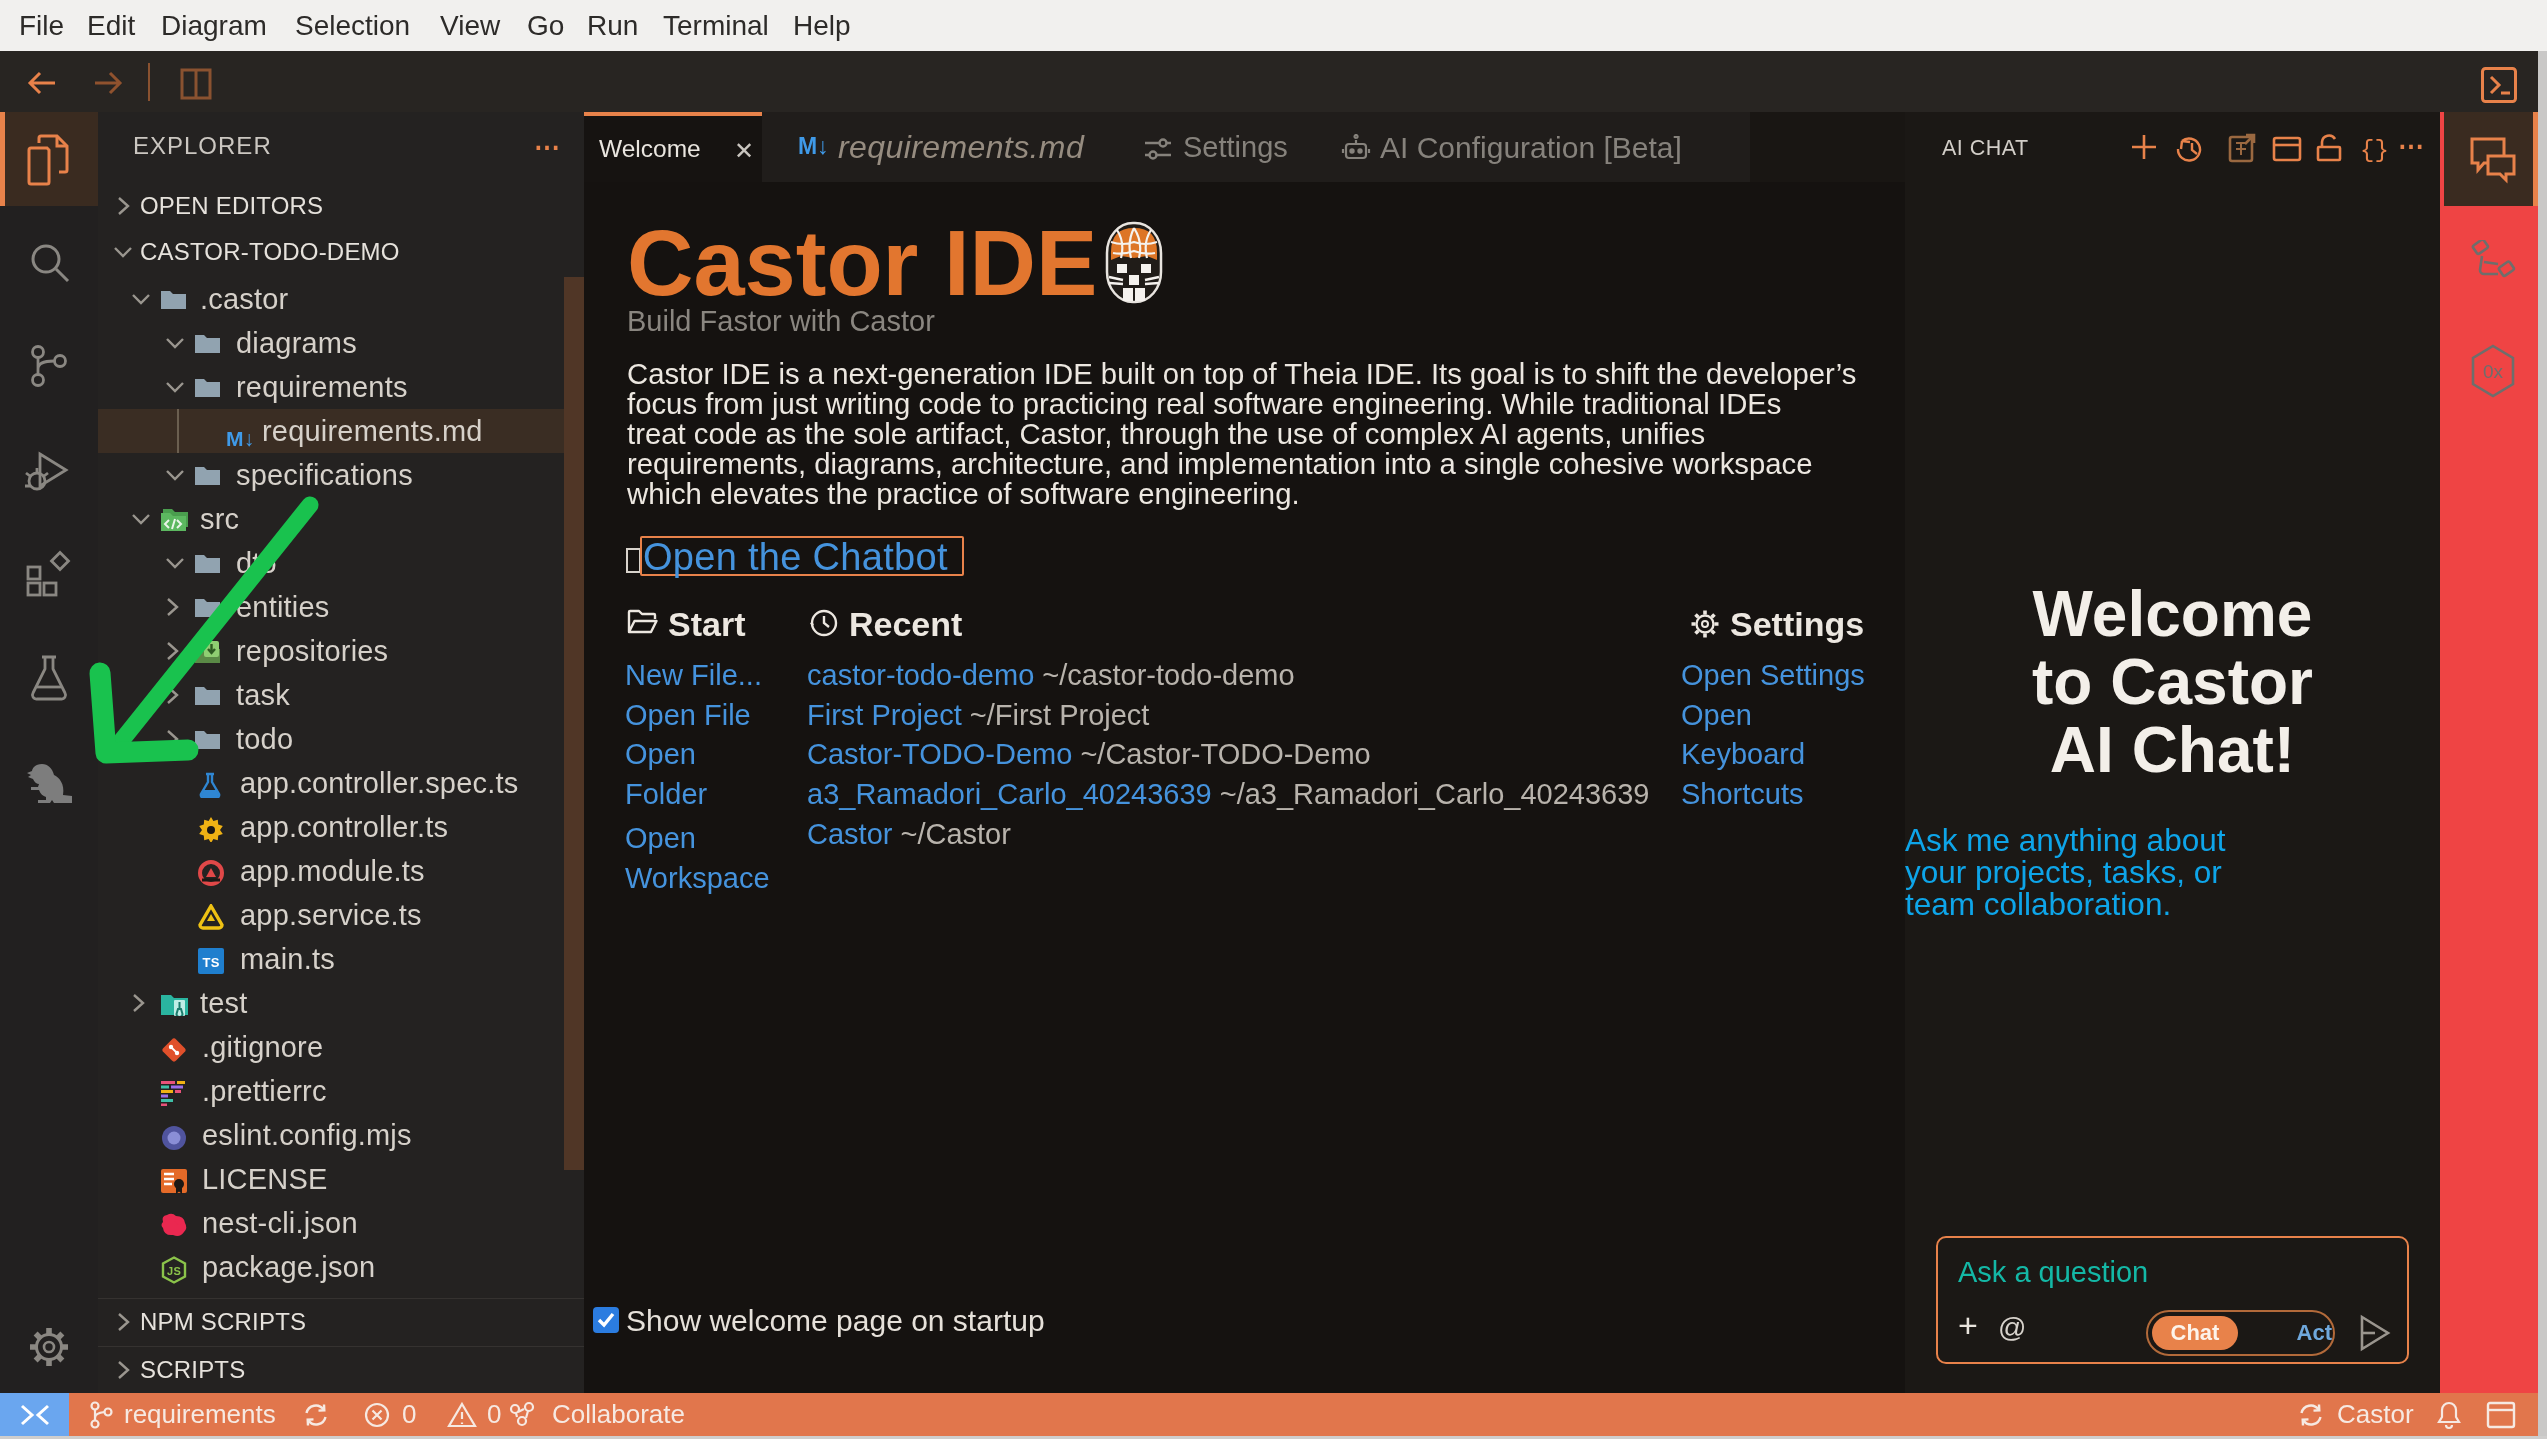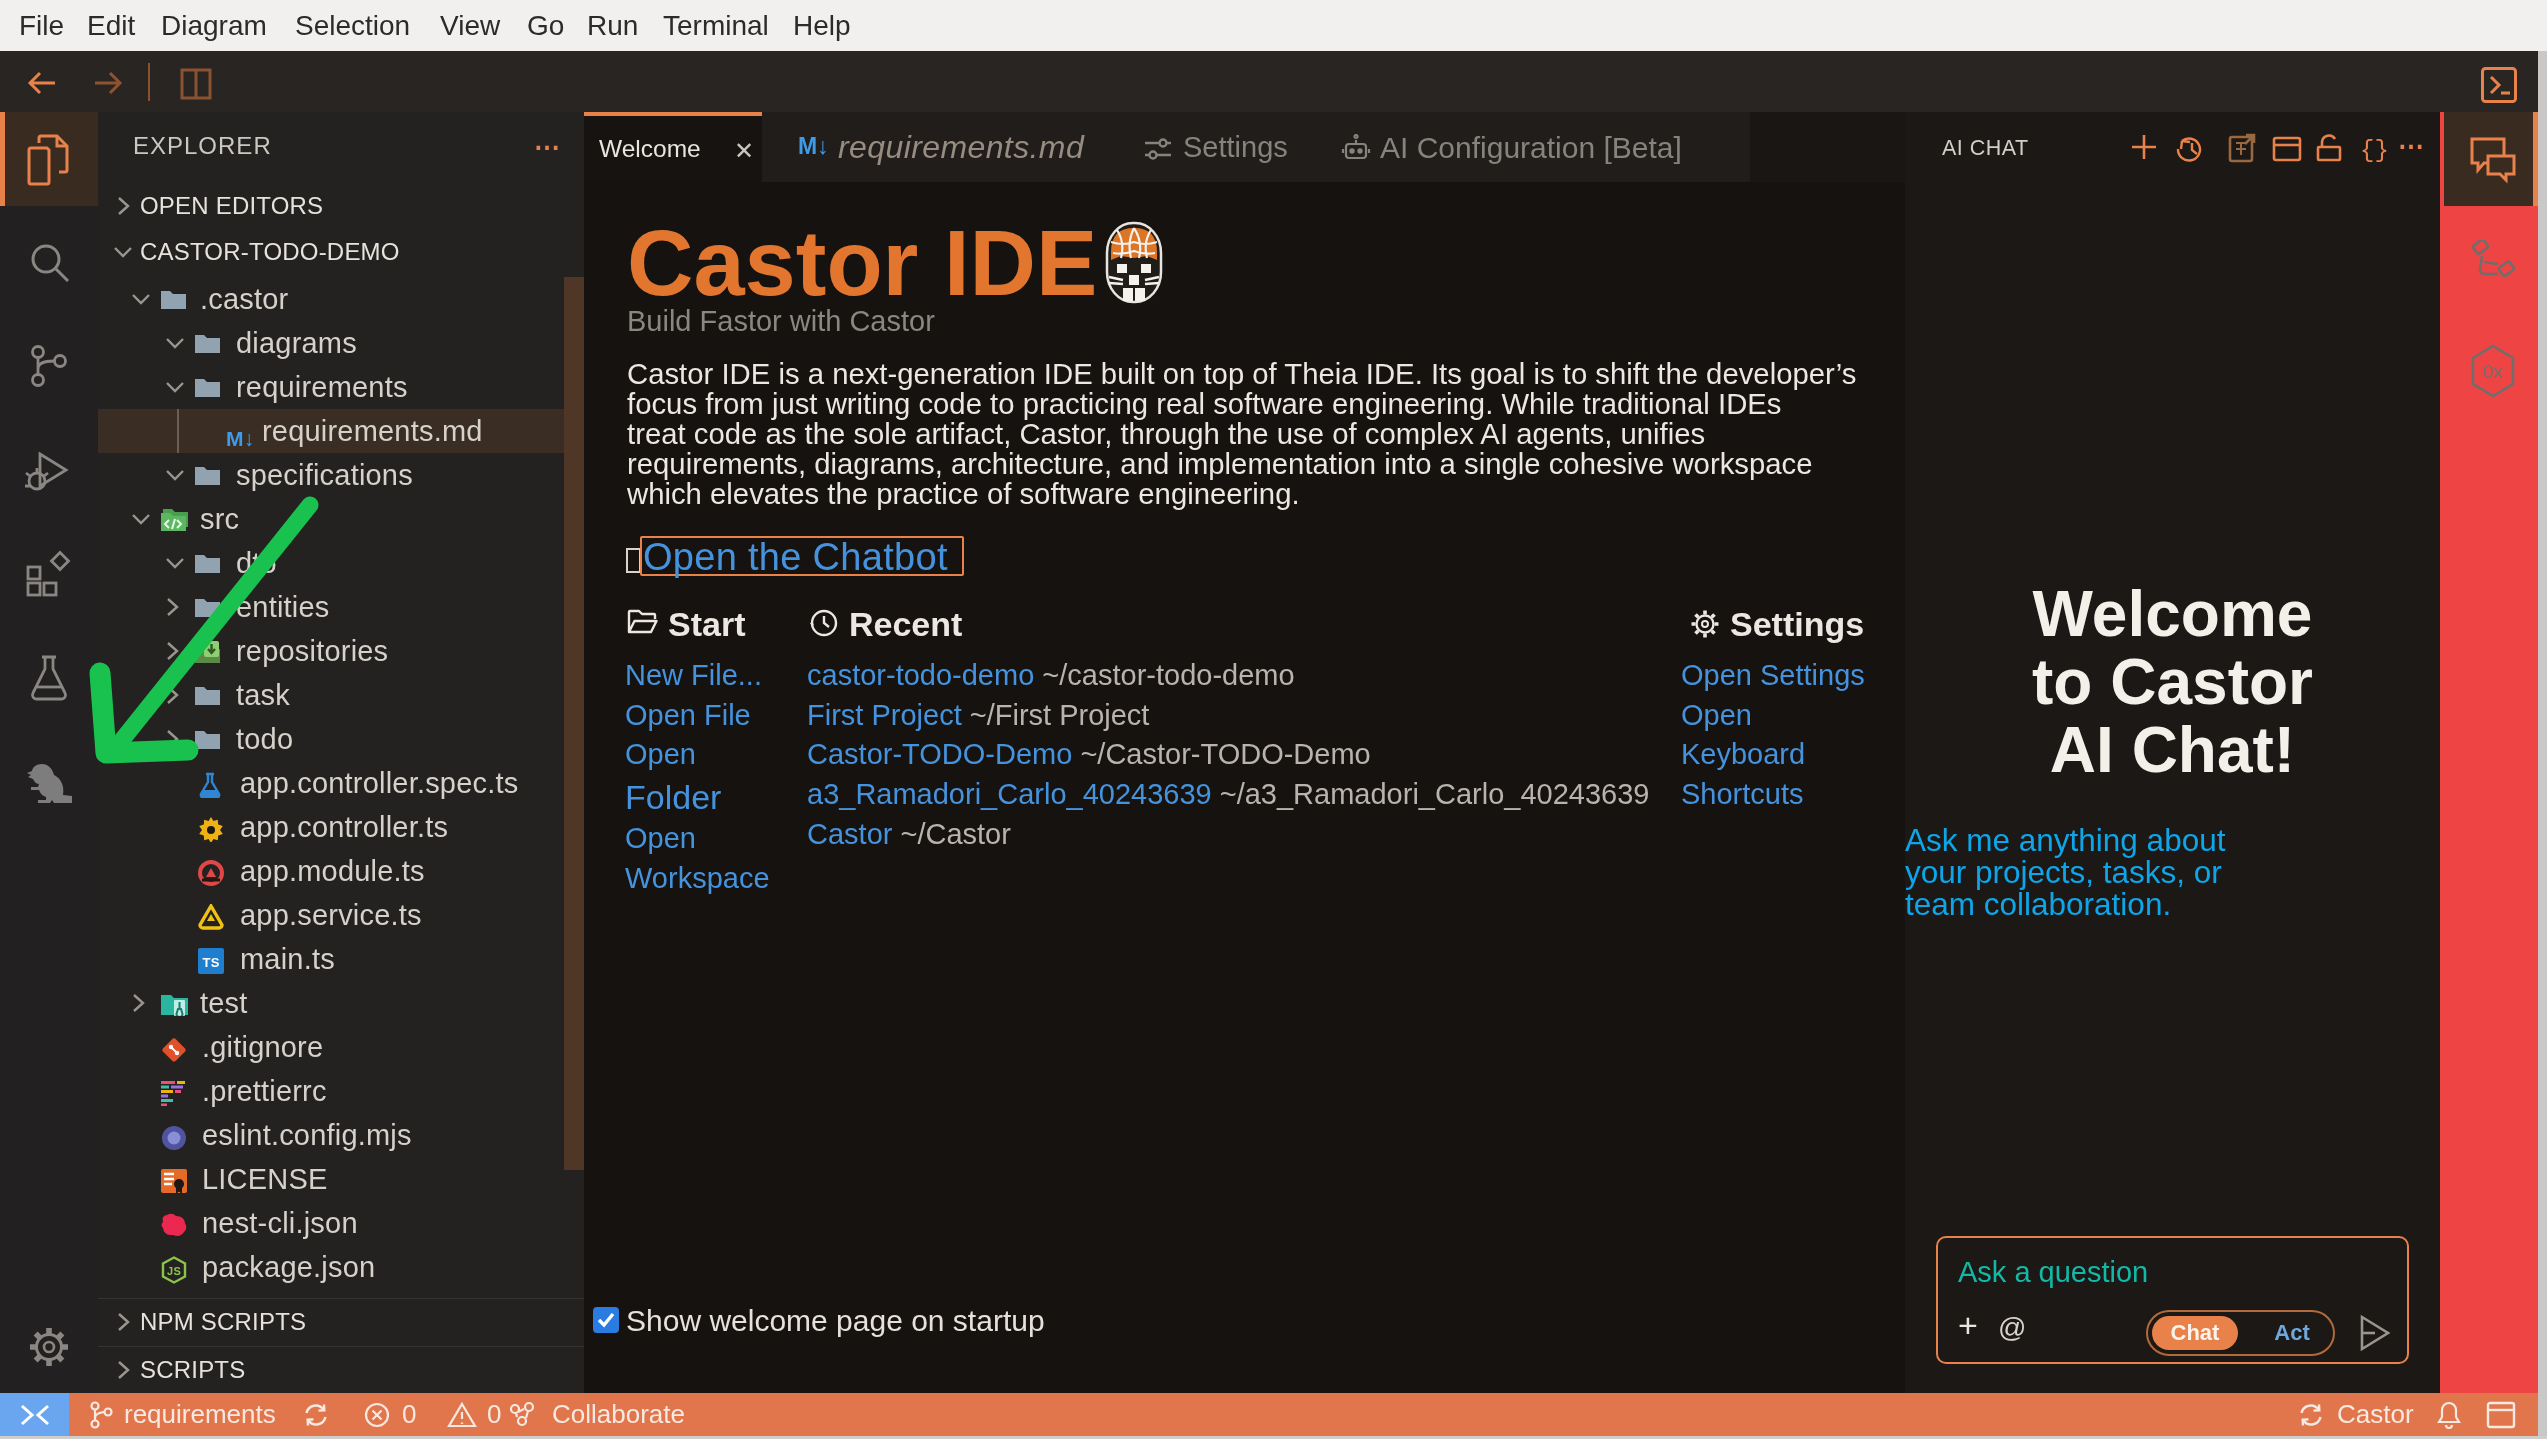--- a/index.html
+++ b/index.html
@@ -421,21 +421,21 @@
     <svg class="abs" style="left:1106px;top:427px" width="30" height="30" viewBox="0 0 30 30" fill="none" stroke="#ece7e0">
       <circle cx="15" cy="15" r="8.5" stroke-width="2.4"></circle>
       <circle cx="15" cy="15" r="3" stroke-width="2"></circle>
       <path d="M15 1.5 v4 M15 24.5 v4 M1.5 15 h4 M24.5 15 h4 M5.5 5.5 l2.8 2.8 M21.7 21.7 l2.8 2.8 M24.5 5.5 l-2.8 2.8 M8.3 21.7 l-2.8 2.8" stroke-width="3.6"></path>
     </svg>
     <div class="abs" style="left:1146px;top:423px;font-size:34px;font-weight:bold;color:#ece7e0">Settings</div>
 
     <div class="abs link" style="left:41px;top:477px;font-size:29px">New File...</div>
     <div class="abs link" style="left:41px;top:517px;font-size:29px">Open File</div>
     <div class="abs link" style="left:41px;top:556px;font-size:29px">Open</div>
-    <div class="abs link" style="left:41px;top:596px;font-size:34px">Folder</div>
+    <div class="abs link" style="left:41px;top:596px;font-size:29px">Folder</div>
     <div class="abs link" style="left:41px;top:636px;font-size:29px;line-height:40px">Open<br>Workspace</div>
 
     <div class="abs" style="left:223px;top:477px;font-size:29px;color:#b8b3ac"><span class="link">castor-todo-demo</span> ~/castor-todo-demo</div>
     <div class="abs" style="left:223px;top:517px;font-size:29px;color:#b8b3ac"><span class="link">First Project</span> ~/First Project</div>
     <div class="abs" style="left:223px;top:556px;font-size:29px;color:#b8b3ac"><span class="link">Castor-TODO-Demo</span> ~/Castor-TODO-Demo</div>
     <div class="abs" style="left:223px;top:596px;font-size:29px;color:#b8b3ac"><span class="link">a3_Ramadori_Carlo_40243639</span> ~/a3_Ramadori_Carlo_40243639</div>
     <div class="abs" style="left:223px;top:636px;font-size:29px;color:#b8b3ac"><span class="link">Castor</span> ~/Castor</div>
 
     <div class="abs link" style="left:1097px;top:477px;font-size:29px">Open Settings</div>
     <div class="abs link" style="left:1097px;top:517px;font-size:29px">Open</div>
@@ -471,21 +471,21 @@
     </svg>
     <div class="abs" style="left:0;top:468px;width:535px;text-align:center;font-size:64px;line-height:68px;letter-spacing:0px;font-weight:bold;color:#f3efe9">Welcome<br>to Castor<br>AI Chat!</div>
     <div class="abs" style="left:0;top:712px;width:535px;text-align:left;font-size:31.5px;line-height:32px;letter-spacing:0px;color:#0ea5e9">Ask me anything about<br>your projects, tasks, or<br>team collaboration.</div>
     <div class="abs" style="left:31px;top:1124px;width:473px;height:128px;border:2px solid #e8824a;border-radius:10px">
       <div class="abs" style="left:20px;top:18px;font-size:29px;color:#14b8a6">Ask a question</div>
       <div class="abs" style="left:20px;top:68px;font-size:34px;color:#e9e4dd;font-weight:300">+</div>
       <div class="abs" style="left:60px;top:74px;font-size:28px;color:#d8d3cc">@</div>
       <div class="abs" style="left:208px;top:72px;width:189px;height:46px;border:2px solid #b36a3a;border-radius:23px">
         <div class="abs" style="left:4px;top:4px;width:86px;height:34px;background:#e8824a;border-radius:17px"></div>
         <div class="abs" style="left:4px;top:4px;width:86px;height:34px;text-align:center;line-height:34px;font-size:22px;font-weight:bold;color:#fdf3ea">Chat</div>
-        <div class="abs" style="left:104px;top:4px;width:80px;height:34px;text-align:center;line-height:34px;font-size:22px;font-weight:bold;color:#6fa8dc">Act</div>
+        <div class="abs" style="left:104px;top:4px;width:80px;height:34px;text-align:right;line-height:34px;font-size:22px;font-weight:bold;color:#6fa8dc">Act</div>
       </div>
       <svg class="abs" style="left:421px;top:76px" width="32" height="38" viewBox="0 0 32 38">
         <path d="M3 3 L29 19 L3 35 z" fill="none" stroke="#9a958e" stroke-width="2.6"></path>
         <path d="M3 19 h13" stroke="#9a958e" stroke-width="2.6"></path>
       </svg>
     </div>
   </div>
 
   <div class="rightbar">
     <div class="active"></div>

